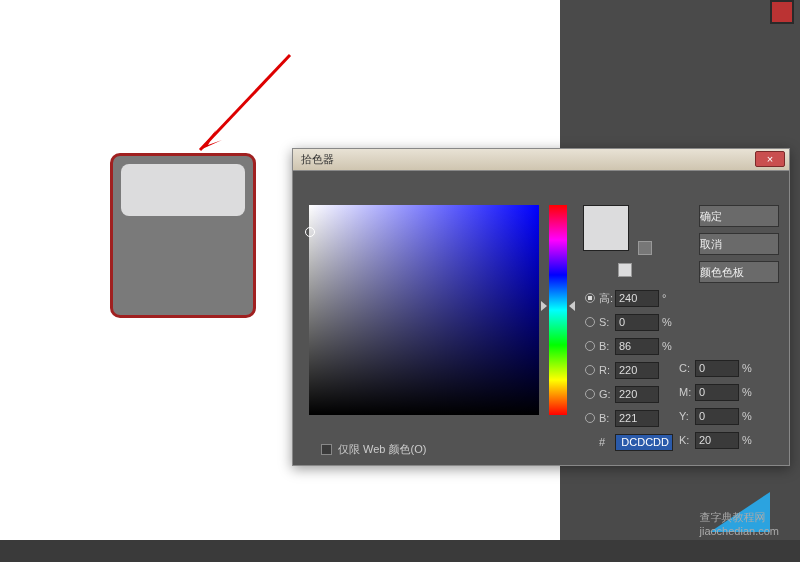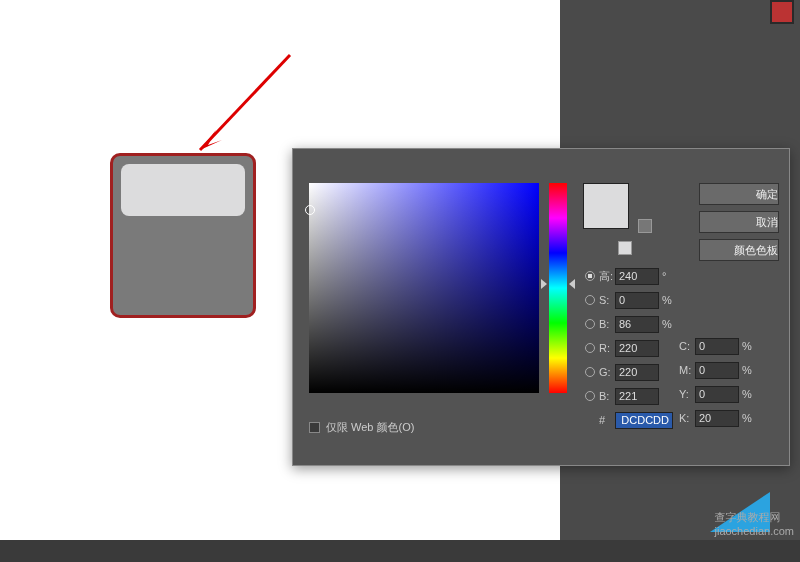--- a/index.html
+++ b/index.html
@@ -4,49 +4,49 @@
 <style>
 *{box-sizing:border-box;margin:0;padding:0;font-family:"Microsoft YaHei",SimSun,Arial,sans-serif;font-size:11px}
 body{width:800px;height:562px;position:relative;overflow:hidden;background:#fff}
 .canvas{position:absolute;left:0;top:0;width:560px;height:540px;background:#fff}
 .right-bg{position:absolute;right:0;top:0;width:240px;height:540px;background:#4a4a4a}
 .bottom{position:absolute;left:0;bottom:0;width:800px;height:22px;background:#3a3a3a}
 .tool-icon{position:absolute;right:6px;top:0;width:24px;height:24px;background:#b33;border:2px solid #2a2a2a}
 .shape{position:absolute;left:110px;top:153px;width:146px;height:165px;border:3px solid #a02020;border-radius:10px;background:#7a7a7a}
 .shape-top{position:absolute;left:8px;top:8px;right:8px;height:52px;background:#dcdcdd;border-radius:8px}
 .arrow{position:absolute;left:180px;top:45px;width:120px;height:120px;pointer-events:none}
-.watermark{position:absolute;right:6px;bottom:25px;color:#aaa;font-size:12px}
+.watermark{position:absolute;right:21px;bottom:25px;color:#aaa;font-size:12px}
 .tri{position:absolute;right:30px;bottom:30px;width:0;height:0;border-left:60px solid transparent;border-right:0 solid transparent;border-bottom:40px solid #2ba3e0}
 .dialog{position:absolute;left:292px;top:148px;width:498px;height:318px;border:1px solid #888;background:#535353;box-shadow:0 3px 12px rgba(0,0,0,.4)}
 .titlebar{height:22px;background:linear-gradient(#e8e2d5,#cfc5b0);border-bottom:1px solid #888;padding:3px 8px;color:#333;position:relative}
 .close{position:absolute;right:4px;top:2px;width:30px;height:16px;background:#c94f4f;border:1px solid #7a2a2a;color:#fff;text-align:center;line-height:14px;border-radius:2px}
 .body{padding:10px 12px;color:#ccc;position:relative;height:296px}
 .lbl{display:block;margin-bottom:6px}
 .sv{position:absolute;left:16px;top:34px;width:230px;height:210px;background:linear-gradient(to top,#000,rgba(0,0,0,0)),linear-gradient(to right,#fff,#0000ff);cursor:crosshair}
 .sv-cursor{position:absolute;left:-4px;top:22px;width:10px;height:10px;border:1px solid #fff;border-radius:50%}
 .hue{position:absolute;left:256px;top:34px;width:18px;height:210px;background:linear-gradient(to bottom,#f00,#f0f,#00f,#0ff,#0f0,#ff0,#f00);cursor:pointer}
 .hue-ptr{position:absolute;left:248px;top:130px;width:0;height:0;border-top:5px solid transparent;border-bottom:5px solid transparent;border-left:6px solid #ccc}
 .hue-ptr2{position:absolute;left:276px;top:130px;width:0;height:0;border-top:5px solid transparent;border-bottom:5px solid transparent;border-right:6px solid #ccc}
 .swatch{position:absolute;left:290px;top:34px;width:46px;height:46px;border:1px solid #222}
 .sw-new{height:50%;background:#dcdcdd}
 .sw-old{height:50%;background:#dcdcdd}
 .cube{position:absolute;left:345px;top:70px;width:14px;height:14px;background:#777;border:1px solid #999}
 .mini{position:absolute;left:325px;top:92px;width:14px;height:14px;background:#dcdcdd;border:1px solid #999}
 .btns{position:absolute;right:10px;top:34px;width:80px}
-.btn{display:block;width:100%;height:22px;margin-bottom:6px;background:#6a6a6a;border:1px solid #333;color:#eee;text-align:right;line-height:20px;cursor:pointer}
+.btn{display:block;width:100%;height:22px;margin-bottom:6px;background:#6a6a6a;border:1px solid #333;color:#eee;text-align:left;line-height:20px;cursor:pointer}
 .fields{position:absolute;left:292px;top:116px}
 .row{height:22px;display:flex;align-items:center;margin-bottom:2px}
 .rad{width:10px;height:10px;border:1px solid #aaa;border-radius:50%;margin-right:4px}
 .rad.on{background:radial-gradient(#ddd 0 40%,transparent 45%)}
 .flab{width:16px;color:#ccc}
 .inp{width:44px;height:17px;background:#3a3a3a;border:1px solid #222;color:#ddd;padding:0 3px;text-align:left}
 .inp.sel{background:#2a5aaa;color:#fff}
 .unit{margin-left:3px;color:#ccc;width:14px}
 .col2{position:absolute;left:386px;top:186px}
-.webrow{position:absolute;left:16px;bottom:10px;display:flex;align-items:center;color:#ccc}
+.webrow{position:absolute;left:28px;bottom:10px;display:flex;align-items:center;color:#ccc}
 .chk{width:11px;height:11px;border:1px solid #888;background:#3a3a3a;margin-right:6px}
 </style>
 </head>
 <body>
 
 <div class="canvas"></div>
 <div class="right-bg"></div>
 <div class="bottom"></div>
 <div class="tool-icon"></div>
 
@@ -59,20 +59,24 @@
   <polygon points="20,105 36,85 28,100 42,95" fill="#d00"></polygon>
 </svg>
 
 <div class="tri"></div>
 <div class="watermark">
   <div>查字典教程网</div>
   <div>jiaochedian.com</div>
 </div>
 
 <div class="dialog">
+  <div class="titlebar">
+    <span>拾色器</span>
+    <div class="close">×</div>
+  </div>
   <div class="body">
 
     <div class="sv">
       <div class="sv-cursor"></div>
     </div>
     <div class="hue"></div>
     <div class="hue-ptr"></div>
     <div class="hue-ptr2"></div>
 
     <div class="swatch">

